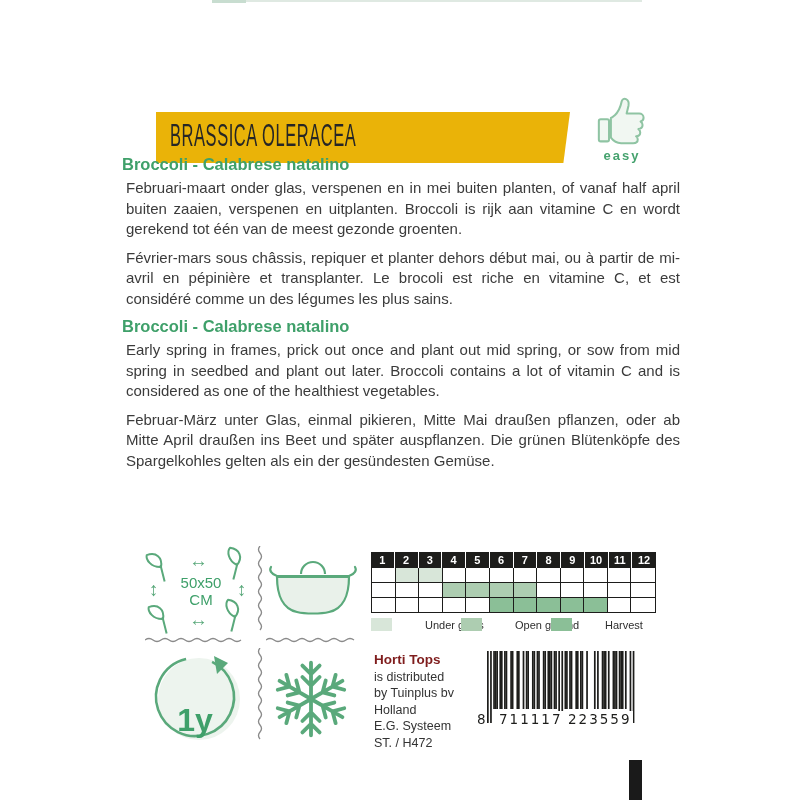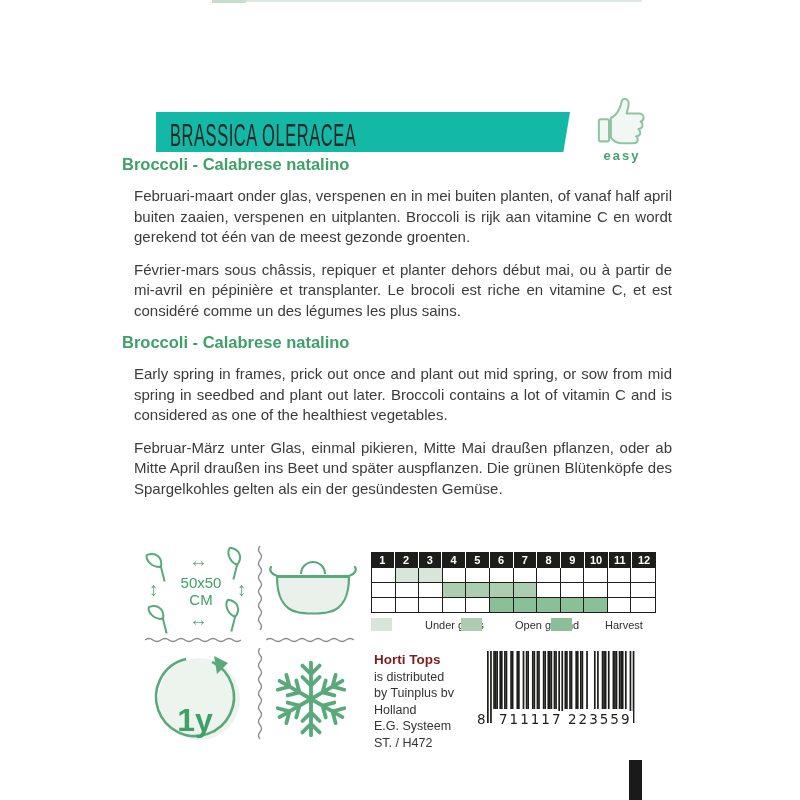--- a/index.html
+++ b/index.html
@@ -5,32 +5,32 @@
   html,body{margin:0;padding:0;background:#fff;}
   .packet{position:relative;width:800px;height:800px;background:#fff;overflow:hidden;
           font-family:"Liberation Sans",sans-serif;color:#3b3b3b;}
 
   
   .top-edge{position:absolute;left:212px;top:0;width:430px;height:2px;background:#dfe9e2;}
   .top-edge-dark{position:absolute;left:212px;top:0;width:34px;height:3px;background:#c8ddd0;}
   .corner-bar{position:absolute;left:629px;top:760px;width:13px;height:40px;background:#1a1a1a;}
 
   
-  .band{position:absolute;left:156px;top:112px;width:414px;height:40px;background:#14b8a6;
+  .band{position:absolute;left:156px;top:112px;width:414px;height:51px;background:#eab308;
         clip-path:polygon(0 0,100% 0,98.4% 100%,0 100%);}
   .band-title{position:absolute;left:14px;top:6px;font-size:30px;color:#262626;
               letter-spacing:1px;transform:scale(0.55,1.02);transform-origin:left top;white-space:nowrap;}
   .easy{position:absolute;left:590px;top:96px;width:64px;height:62px;text-align:center;}
   .easy-label{font-weight:bold;font-size:13px;color:#45a26e;letter-spacing:2px;margin-top:-2px;}
 
   
   .sections{position:absolute;left:122px;top:155px;width:562px;}
   .sec{margin-bottom:8px;}
   .sec h3{margin:0 0 2px 0;font-size:16.5px;font-weight:bold;color:#3fa06a;}
-  .sec p{margin:12px;font-size:15px;line-height:20.5px;color:#3b3b3b;text-align:justify;}
+  .sec p{margin:4px;font-size:15px;line-height:20.5px;color:#3b3b3b;text-align:justify;}
 
   
   .q{position:absolute;}
   .glabel{color:#3fa06a;font-weight:normal;}
   .sp-arrow{position:absolute;color:#5aa97b;font-weight:bold;font-size:19px;line-height:19px;}
   .sp-txt1{position:absolute;left:30px;top:26px;width:52px;text-align:center;font-size:15px;}
   .sp-txt2{position:absolute;left:30px;top:43px;width:52px;text-align:center;font-size:15px;}
   .cycle-fill{position:absolute;left:10px;top:8px;width:82px;height:82px;border-radius:50%;background:#edf4ee;}
   .cycle-label{position:absolute;left:0;top:30px;width:94px;text-align:center;font-size:32px;font-weight:bold;color:#3fa06a;margin-top:22px;}
   .divider-svg{position:absolute;}

